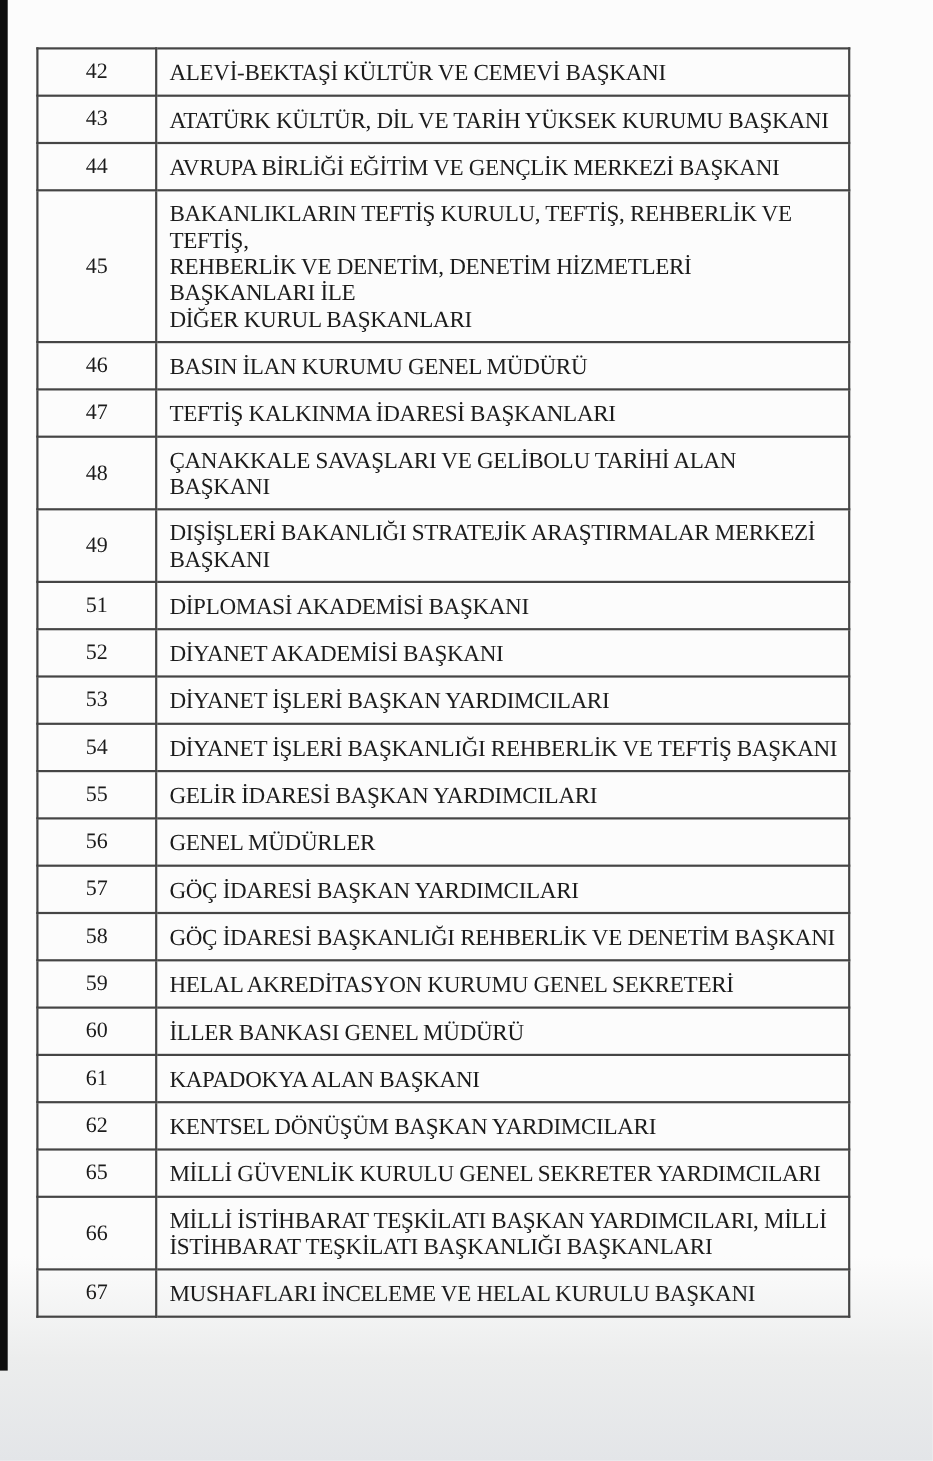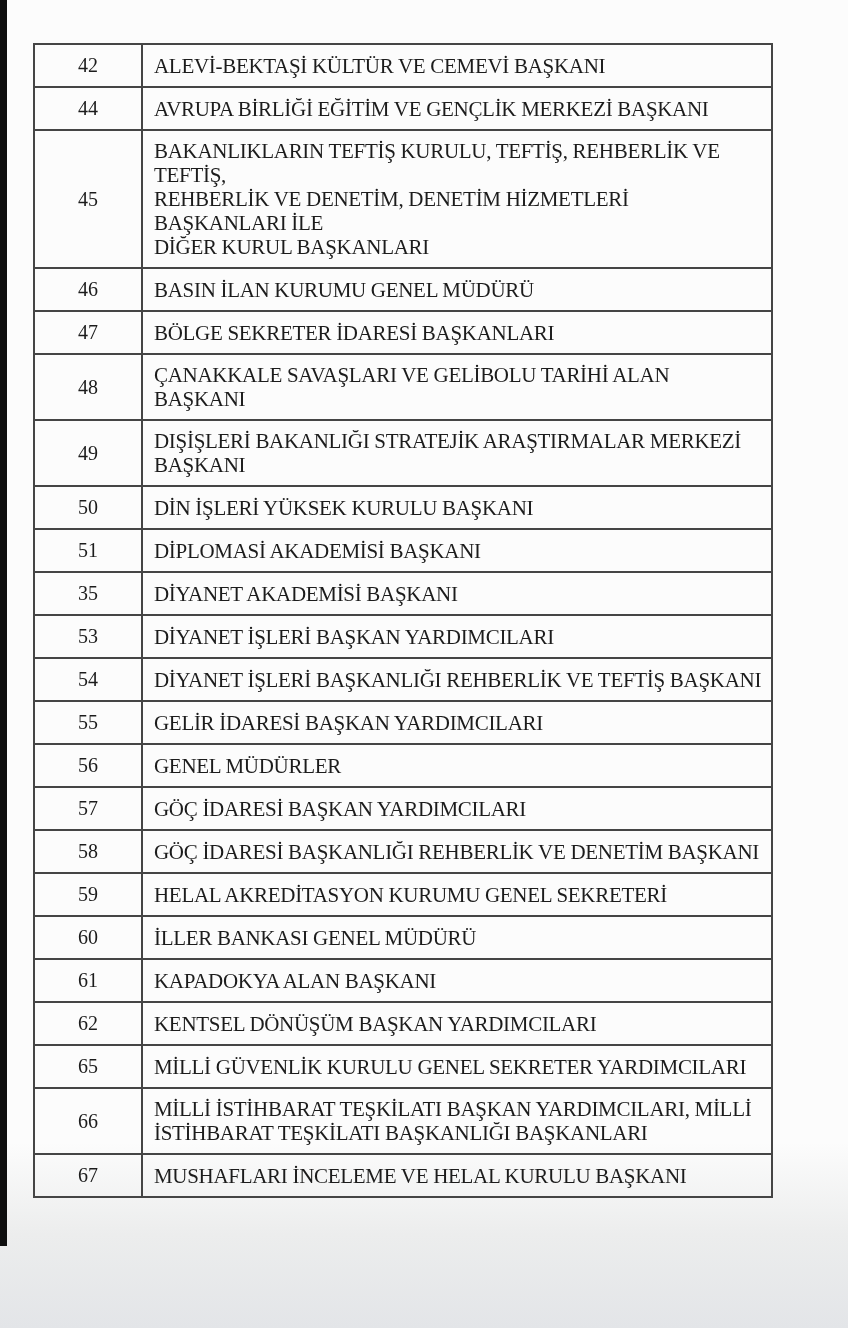--- a/index.html
+++ b/index.html
@@ -48,66 +48,66 @@
 
 <div class="edge-strip"></div>
 
 <table class="doc-table">
   <tbody id="rows-body">
   <tr>
     <td class="num">42</td>
     <td class="title">ALEVİ-BEKTAŞİ KÜLTÜR VE CEMEVİ BAŞKANI</td>
   </tr>
 
+  <tr>
+    <td class="num">43</td>
+    <td class="title">ATATÜRK KÜLTÜR, DİL VE TARİH YÜKSEK KURUMU BAŞKANI</td>
+  </tr>
 
   <tr>
     <td class="num">44</td>
     <td class="title">AVRUPA BİRLİĞİ EĞİTİM VE GENÇLİK MERKEZİ BAŞKANI</td>
   </tr>
 
   <tr>
     <td class="num">45</td>
     <td class="title">BAKANLIKLARIN TEFTİŞ KURULU, TEFTİŞ, REHBERLİK VE TEFTİŞ,
 REHBERLİK VE DENETİM, DENETİM HİZMETLERİ BAŞKANLARI İLE
 DİĞER KURUL BAŞKANLARI</td>
   </tr>
 
   <tr>
     <td class="num">46</td>
     <td class="title">BASIN İLAN KURUMU GENEL MÜDÜRÜ</td>
   </tr>
 
   <tr>
     <td class="num">47</td>
-    <td class="title">BÖLGE SEKRETER İDARESİ BAŞKANLARI</td>
+    <td class="title">TEFTİŞ KALKINMA İDARESİ BAŞKANLARI</td>
   </tr>
 
   <tr>
     <td class="num">48</td>
     <td class="title">ÇANAKKALE SAVAŞLARI VE GELİBOLU TARİHİ ALAN BAŞKANI</td>
   </tr>
 
   <tr>
     <td class="num">49</td>
     <td class="title">DIŞİŞLERİ BAKANLIĞI STRATEJİK ARAŞTIRMALAR MERKEZİ
 BAŞKANI</td>
   </tr>
 
-  <tr>
-    <td class="num">50</td>
-    <td class="title">DİN İŞLERİ YÜKSEK KURULU BAŞKANI</td>
-  </tr>
 
   <tr>
     <td class="num">51</td>
     <td class="title">DİPLOMASİ AKADEMİSİ BAŞKANI</td>
   </tr>
 
   <tr>
-    <td class="num">35</td>
+    <td class="num">52</td>
     <td class="title">DİYANET AKADEMİSİ BAŞKANI</td>
   </tr>
 
   <tr>
     <td class="num">53</td>
     <td class="title">DİYANET İŞLERİ BAŞKAN YARDIMCILARI</td>
   </tr>
 
   <tr>
     <td class="num">54</td>

